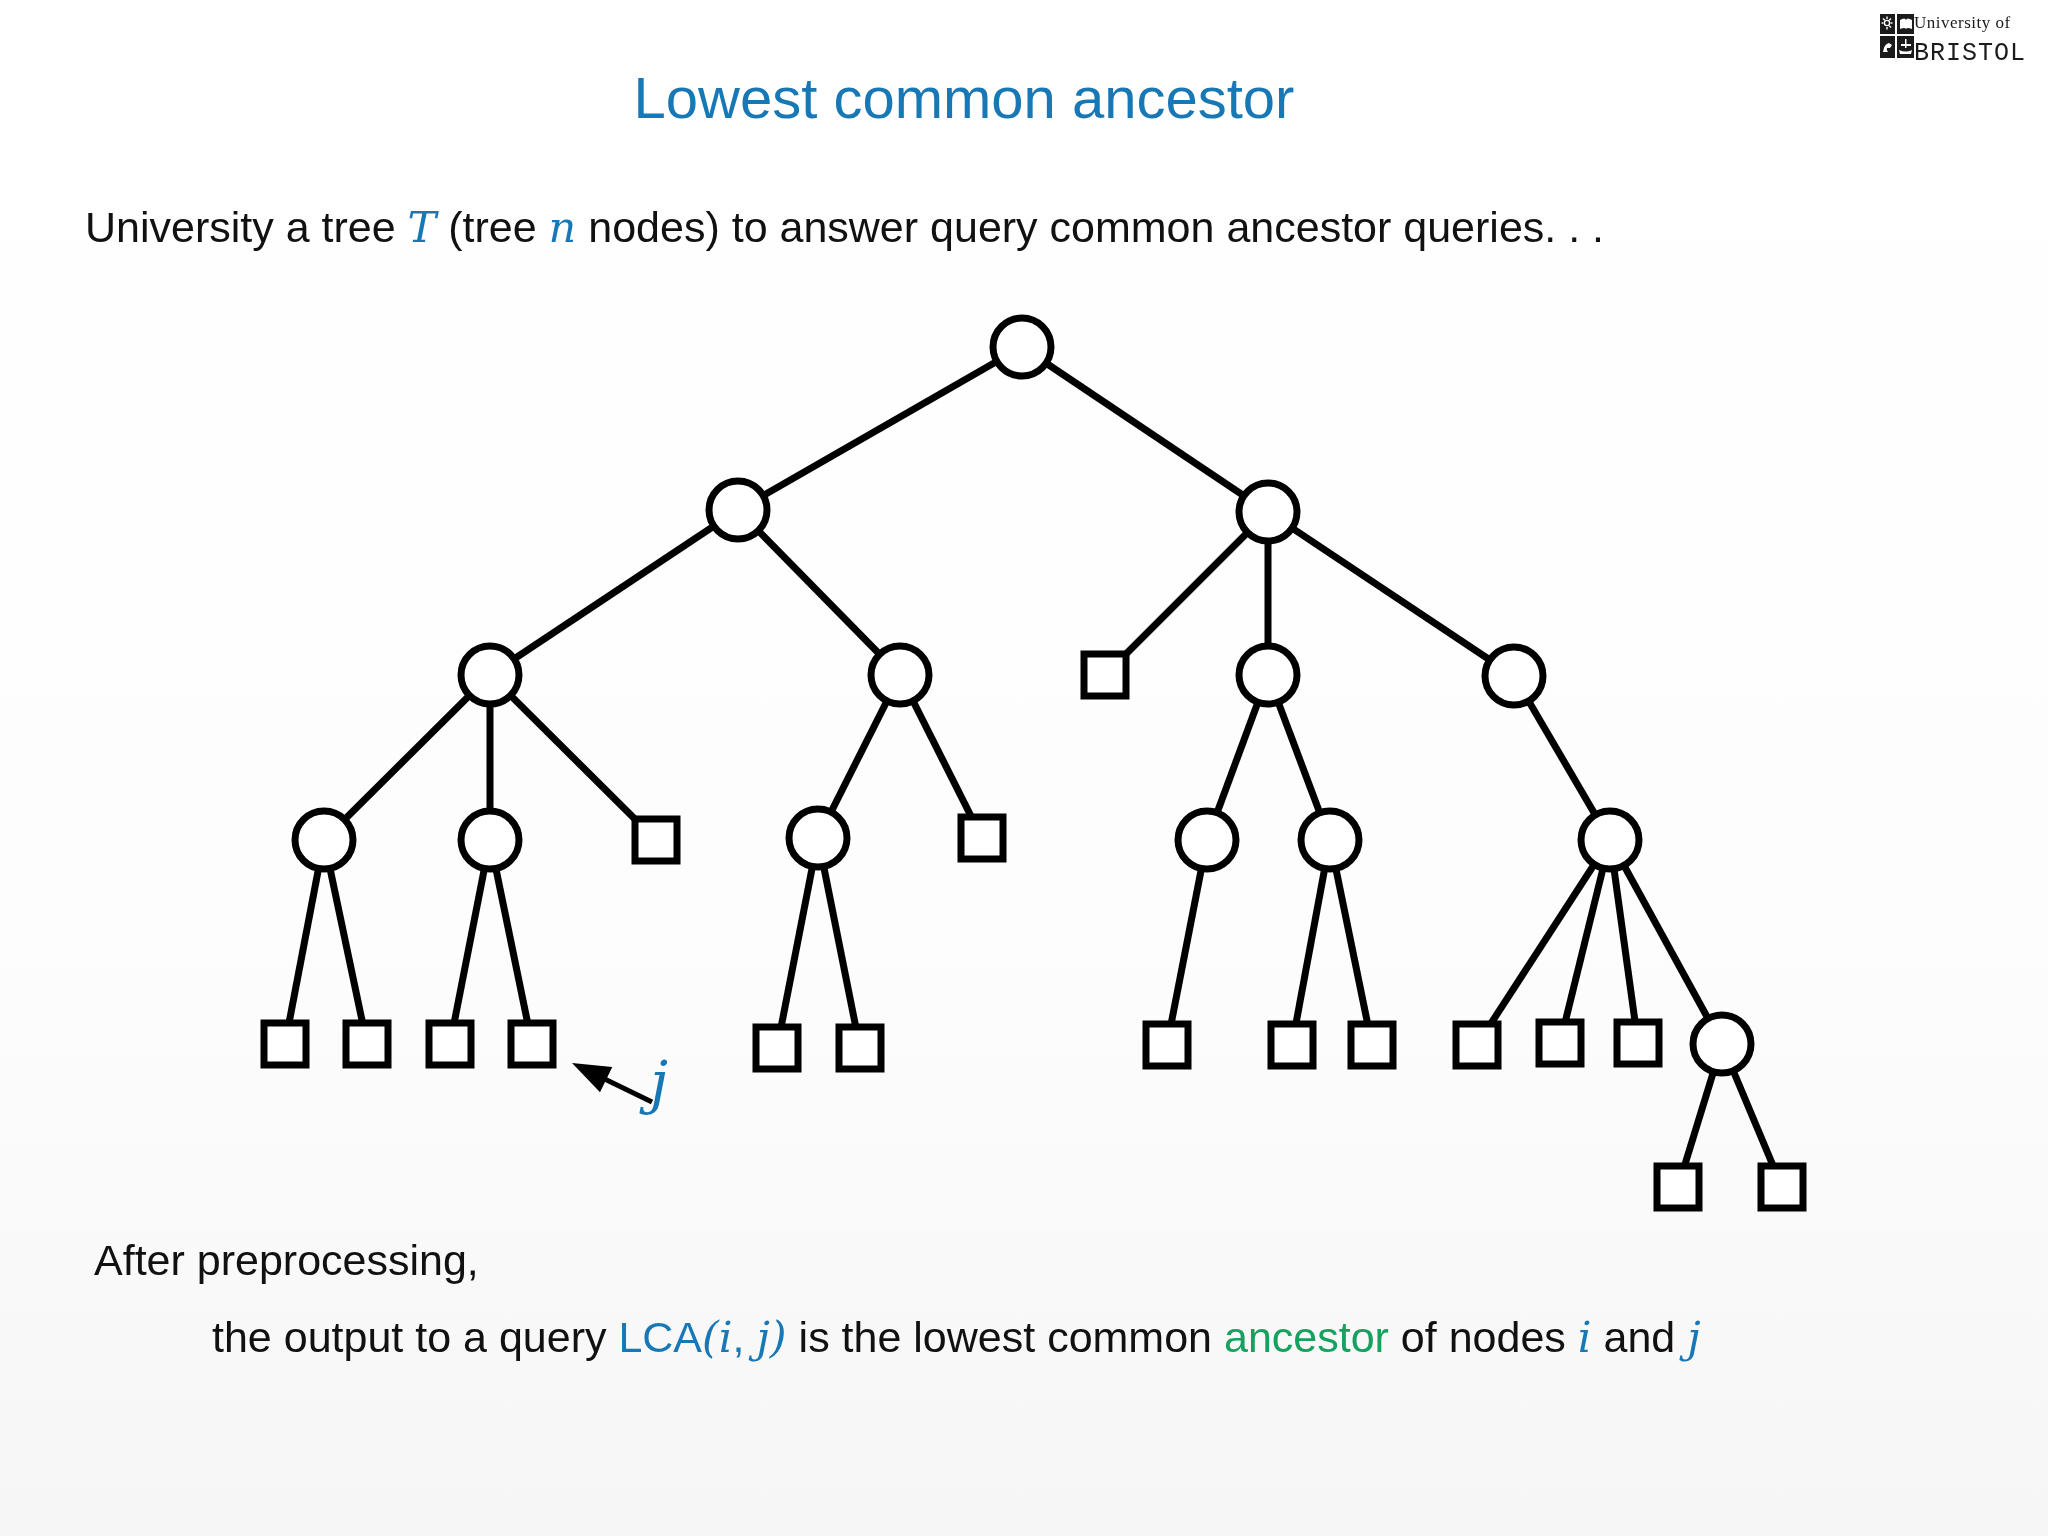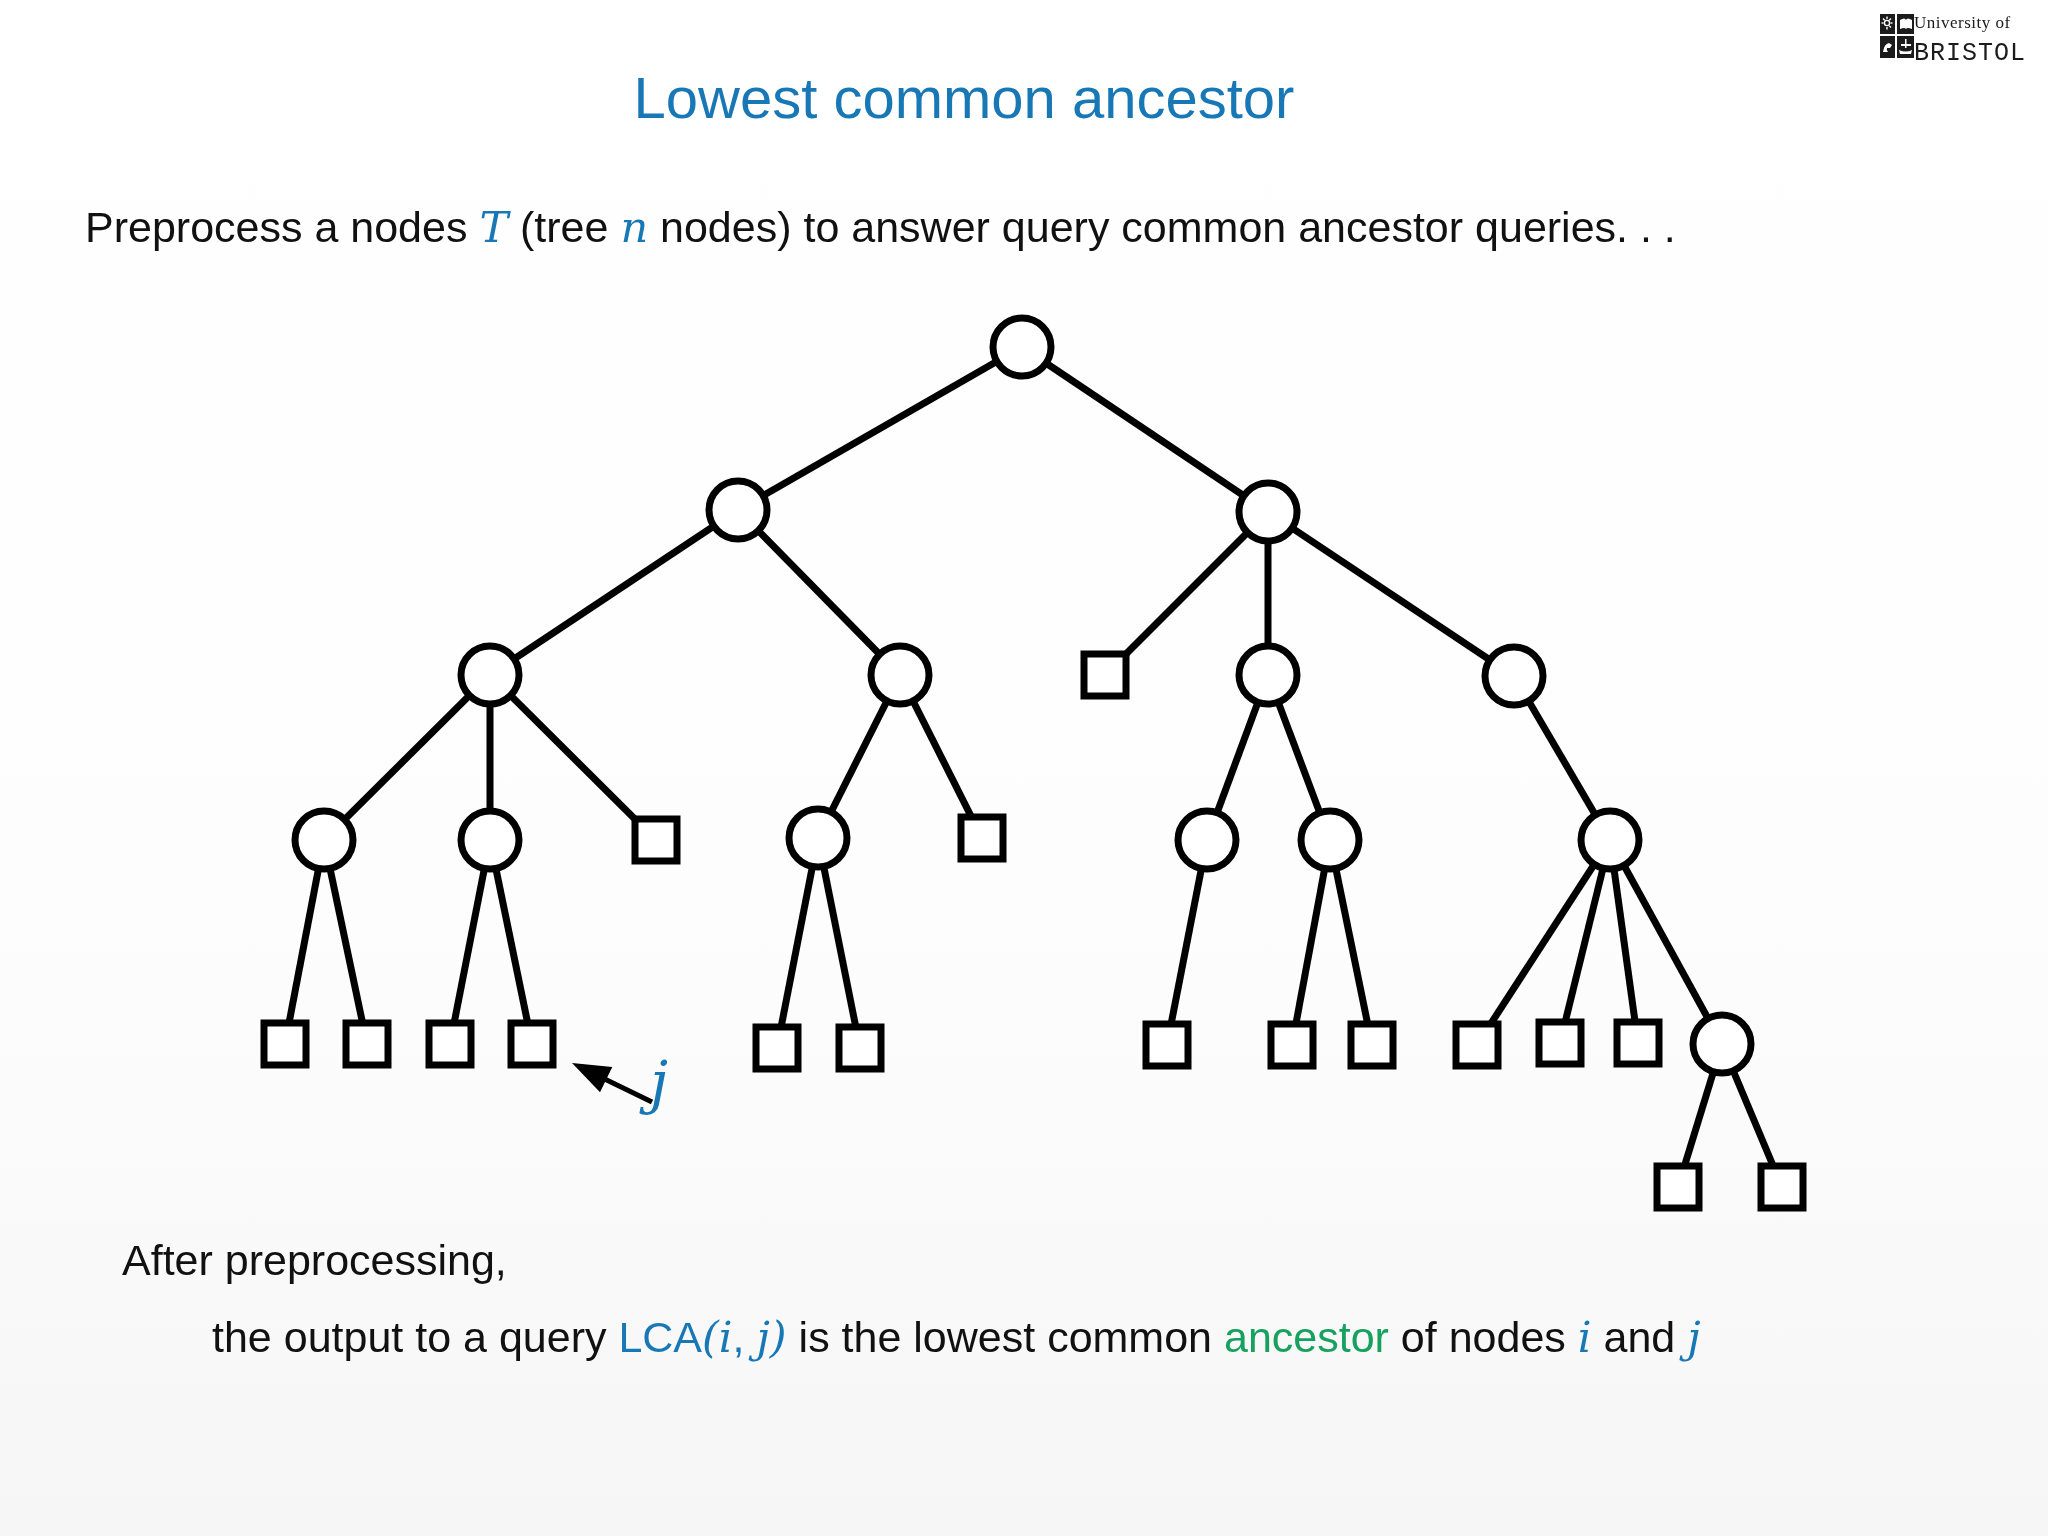--- a/index.html
+++ b/index.html
@@ -32,21 +32,21 @@
     font-family:Liberation Mono, monospace;
     font-size:25px;color:#1b1b1b;letter-spacing:1px;margin-top:10px;
   }
   .intro{
     position:absolute;left:85px;top:202px;
     font-size:43px;
     white-space:nowrap;
   }
   .outro1{
     position:absolute;left:94px;top:1236px;
-    font-size:43px;white-space:nowrap;margin-left:28px;
+    font-size:43px;white-space:nowrap;
   }
   .outro2{
     position:absolute;left:212px;top:1312px;
     font-size:43px;white-space:nowrap;
   }
   .math{
     font-family:"DejaVu Serif",serif;
     font-style:italic;
   }
   .blue{color:#1878b6;}
@@ -87,21 +87,21 @@
         <path d="M3 38 q1 -8 6 -9 l3 2 -2 3 -3 0 q-1 2 1 4 z"></path>
         <path d="M19 36 q7 3 13 0 l-1 4 -11 0 z M25 25 l1.5 0 0 9 -1.5 0 z M21 30 l10 0 0 2 -10 0 z"></path>
       </g>
     </svg>
     <div class="wordmark">
       <span class="uni">University of</span>
       <span class="bristol">BRISTOL</span>
     </div>
   </div>
 
-  <div class="intro"><span>Preprocess a nodes </span><span class="math blue">T</span><span> (tree </span><span class="math blue">n</span><span> nodes) to answer query common ancestor queries. . .</span></div>
+  <div class="intro"><span>University a tree </span><span class="math blue">T</span><span> (tree </span><span class="math blue">n</span><span> nodes) to answer query common ancestor queries. . .</span></div>
 
   <svg class="diagram-svg" width="2048" height="1536" viewBox="0 0 2048 1536">
       <line x1="1022" y1="347" x2="738" y2="510" stroke="#000000" stroke-width="7"></line>
       <line x1="1022" y1="347" x2="1268" y2="512" stroke="#000000" stroke-width="7"></line>
       <line x1="738" y1="510" x2="490" y2="675" stroke="#000000" stroke-width="7"></line>
       <line x1="738" y1="510" x2="900" y2="675" stroke="#000000" stroke-width="7"></line>
       <line x1="490" y1="675" x2="324" y2="840" stroke="#000000" stroke-width="7"></line>
       <line x1="490" y1="675" x2="490" y2="840" stroke="#000000" stroke-width="7"></line>
       <line x1="490" y1="675" x2="656" y2="840" stroke="#000000" stroke-width="7"></line>
       <line x1="900" y1="675" x2="818" y2="838" stroke="#000000" stroke-width="7"></line>

